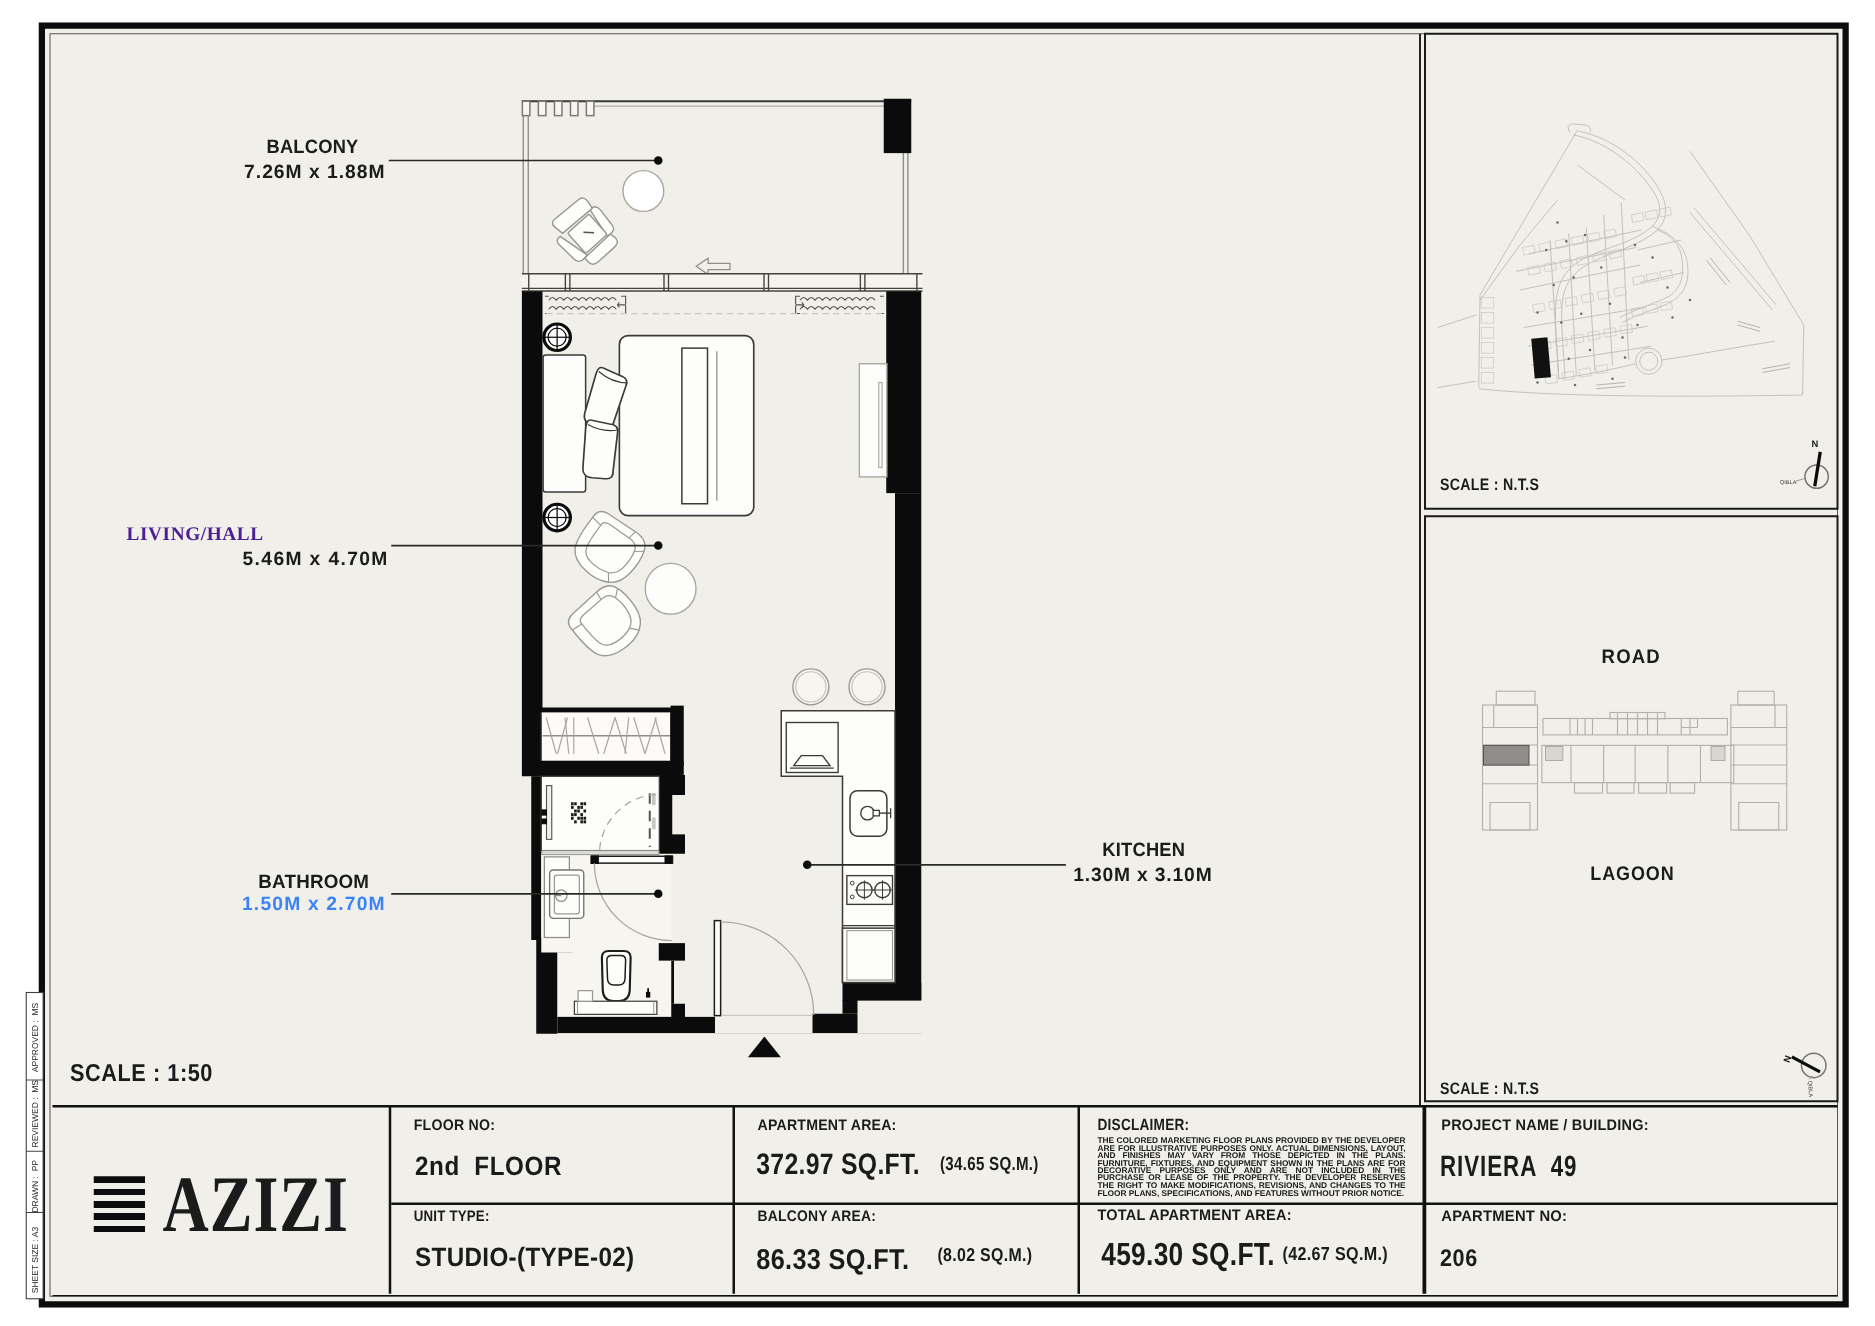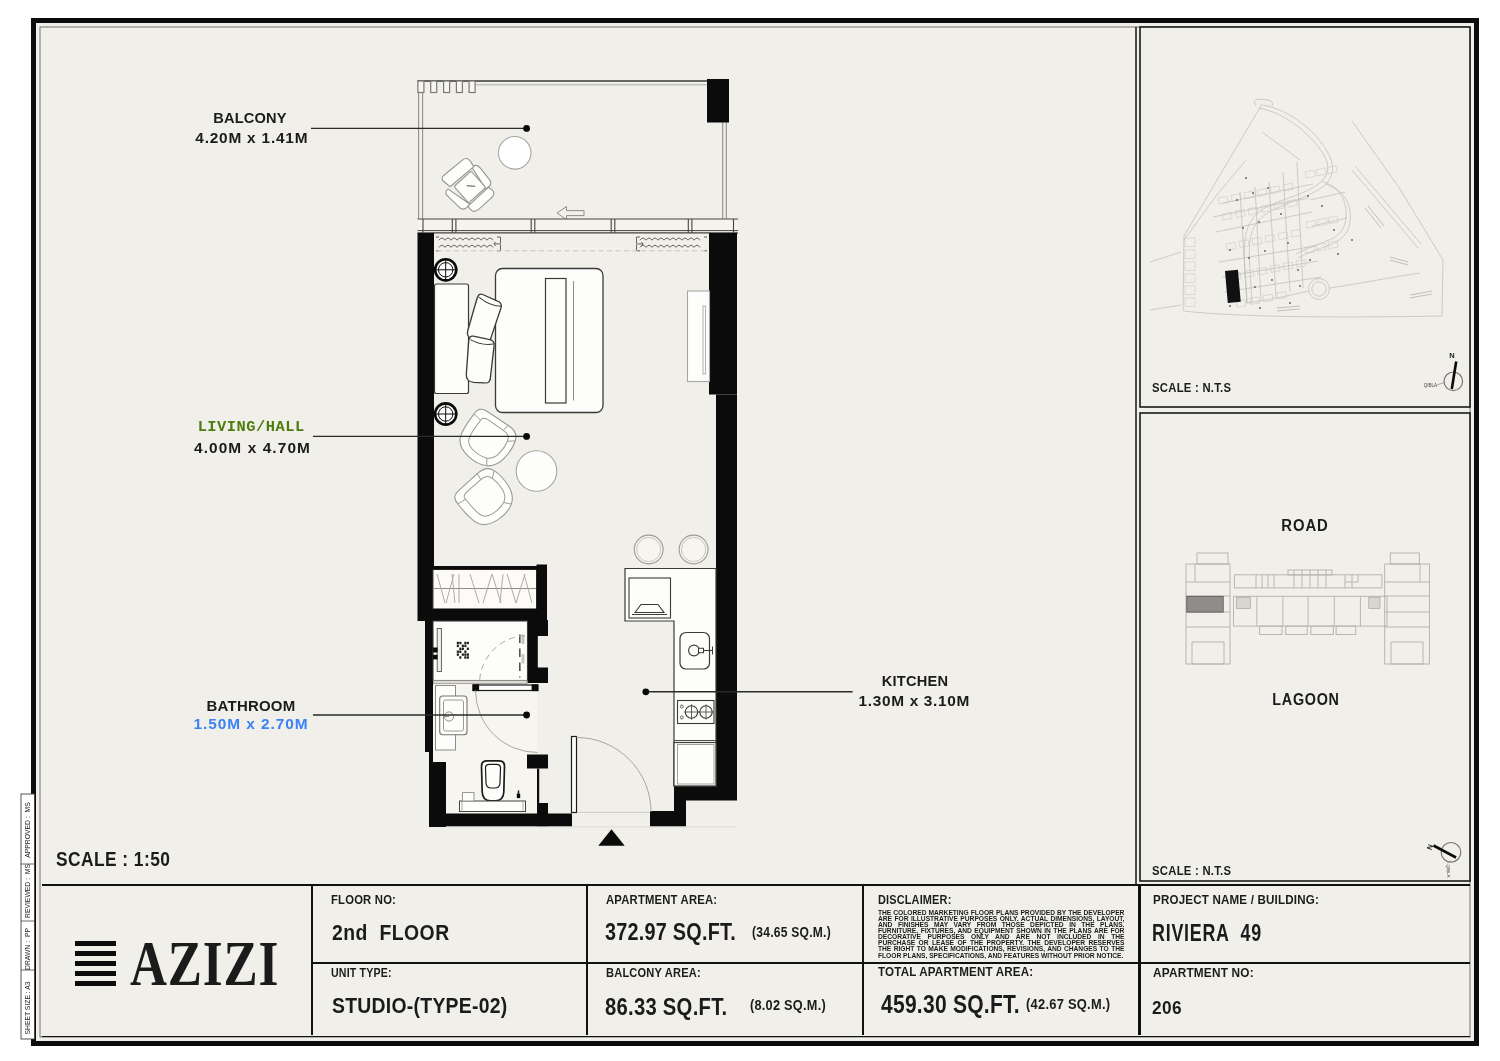--- a/index.html
+++ b/index.html
@@ -494,25 +494,25 @@
 <text transform="translate(30 949) rotate(-90)">DRAWN :&nbsp;&nbsp;PP</text>
 <text transform="translate(30 891) rotate(-90)">REVIEWED :&nbsp;&nbsp;MS</text>
 <text transform="translate(30 830) rotate(-90)">APPROVED :&nbsp;&nbsp;MS</text>
 </g>
 </g>
 
 </svg>
 
 <div class="abs" style="left:99.80000000000001px;top:110.3px;width:300px;text-align:center;transform:scaleX(0.95);transform-origin:center top;font-family:'Liberation Sans',sans-serif;font-size:15.4px;line-height:1;letter-spacing:0.2px;color:#1b1b1b;font-weight:700;white-space:pre;">BALCONY</div>
 
-<div class="abs" style="left:101.80000000000001px;top:129.7px;width:300px;text-align:center;transform:scaleX(1.0);transform-origin:center top;font-family:'Liberation Sans',sans-serif;font-size:15.4px;line-height:1;letter-spacing:0.8px;color:#1b1b1b;font-weight:700;white-space:pre;">4.20M x 1.41M</div>
-
-<div class="abs" style="left:101.19999999999999px;top:420.3px;width:300px;text-align:center;transform:scaleX(1.0);transform-origin:center top;font-family:Liberation Mono, monospace;font-size:15.4px;line-height:1;letter-spacing:0.5px;color:#4d7c0f;font-weight:700;white-space:pre;">LIVING/HALL</div>
-
-<div class="abs" style="left:102.5px;top:439.7px;width:300px;text-align:center;transform:scaleX(1.0);transform-origin:center top;font-family:'Liberation Sans',sans-serif;font-size:15.4px;line-height:1;letter-spacing:1.1px;color:#1b1b1b;font-weight:700;white-space:pre;">4.00M x 4.70M</div>
+<div class="abs" style="left:101.80000000000001px;top:129.7px;width:300px;text-align:center;transform:scaleX(1.0);transform-origin:center top;font-family:'Liberation Sans',sans-serif;font-size:15.4px;line-height:1;letter-spacing:0.8px;color:#1b1b1b;font-weight:700;white-space:pre;">7.26M x 1.88M</div>
+
+<div class="abs" style="left:101.19999999999999px;top:420.3px;width:300px;text-align:left;transform:scaleX(1.0);transform-origin:center top;font-family:Liberation Serif, serif;font-size:15.4px;line-height:1;letter-spacing:0.5px;color:#4c1d95;font-weight:700;white-space:pre;">LIVING/HALL</div>
+
+<div class="abs" style="left:102.5px;top:439.7px;width:300px;text-align:center;transform:scaleX(1.0);transform-origin:center top;font-family:'Liberation Sans',sans-serif;font-size:15.4px;line-height:1;letter-spacing:1.1px;color:#1b1b1b;font-weight:700;white-space:pre;">5.46M x 4.70M</div>
 
 <div class="abs" style="left:100.5px;top:698.4px;width:300px;text-align:center;transform:scaleX(0.975);transform-origin:center top;font-family:'Liberation Sans',sans-serif;font-size:15.4px;line-height:1;letter-spacing:0.2px;color:#1b1b1b;font-weight:700;white-space:pre;">BATHROOM</div>
 
 <div class="abs" style="left:101.1px;top:716.4px;width:300px;text-align:center;transform:scaleX(1.0);transform-origin:center top;font-family:'Liberation Sans',sans-serif;font-size:15.4px;line-height:1;letter-spacing:0.95px;color:#3b82f6;font-weight:700;white-space:pre;">1.50M x 2.70M</div>
 
 <div class="abs" style="left:764.8px;top:672.6px;width:300px;text-align:center;transform:scaleX(0.95);transform-origin:center top;font-family:'Liberation Sans',sans-serif;font-size:15.4px;line-height:1;letter-spacing:0.2px;color:#1b1b1b;font-weight:700;white-space:pre;">KITCHEN</div>
 
 <div class="abs" style="left:764.3px;top:693.2px;width:300px;text-align:center;transform:scaleX(1.0);transform-origin:center top;font-family:'Liberation Sans',sans-serif;font-size:15.4px;line-height:1;letter-spacing:0.68px;color:#1b1b1b;font-weight:700;white-space:pre;">1.30M x 3.10M</div>
 
 <div class="abs" style="left:55.7px;top:850.0px;text-align:left;transform:scaleX(0.886);transform-origin:left top;font-family:'Liberation Sans',sans-serif;font-size:19.6px;line-height:1;letter-spacing:0.5px;color:#1b1b1b;font-weight:700;white-space:pre;">SCALE : 1:50</div>

